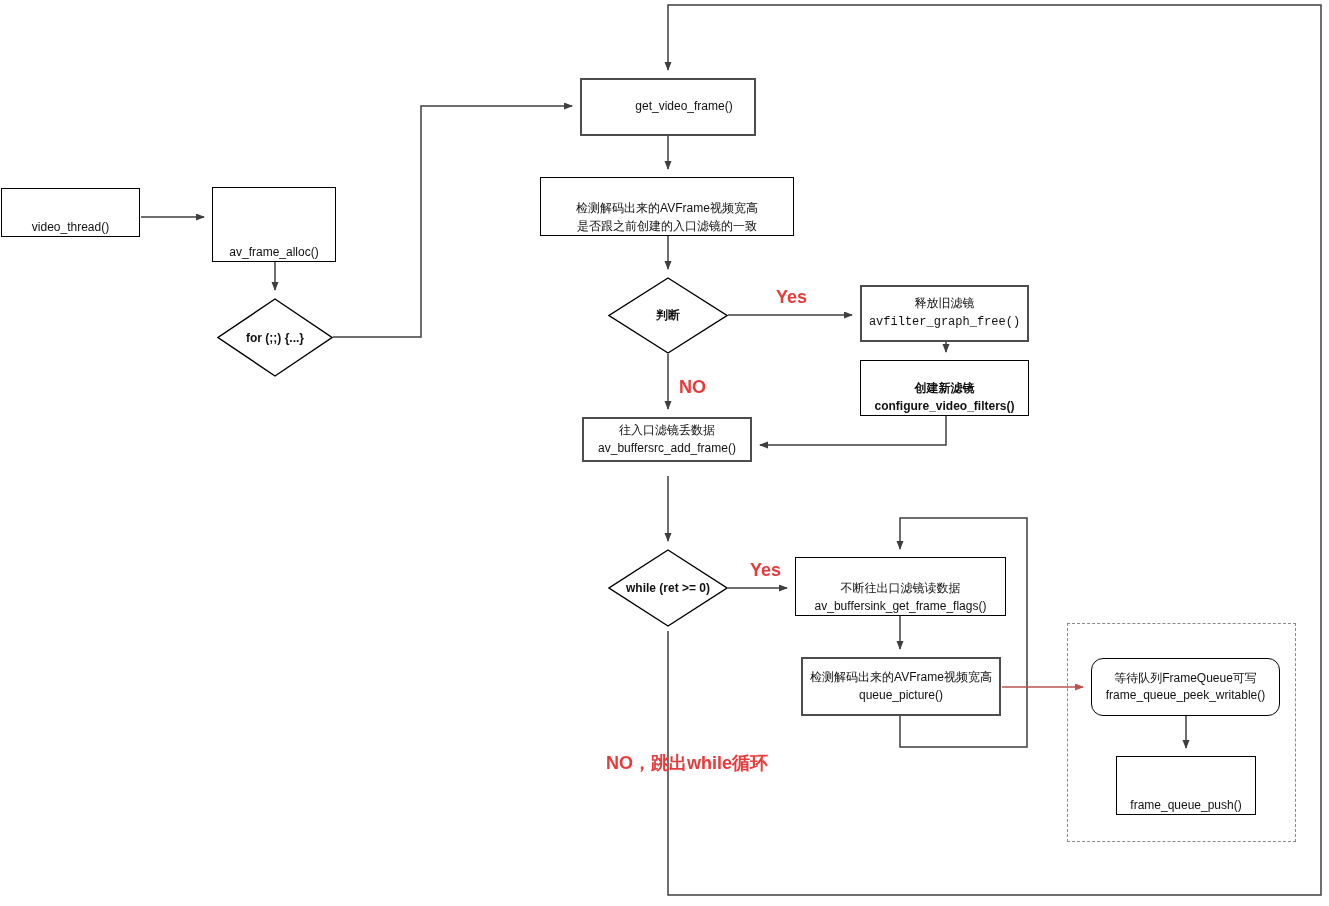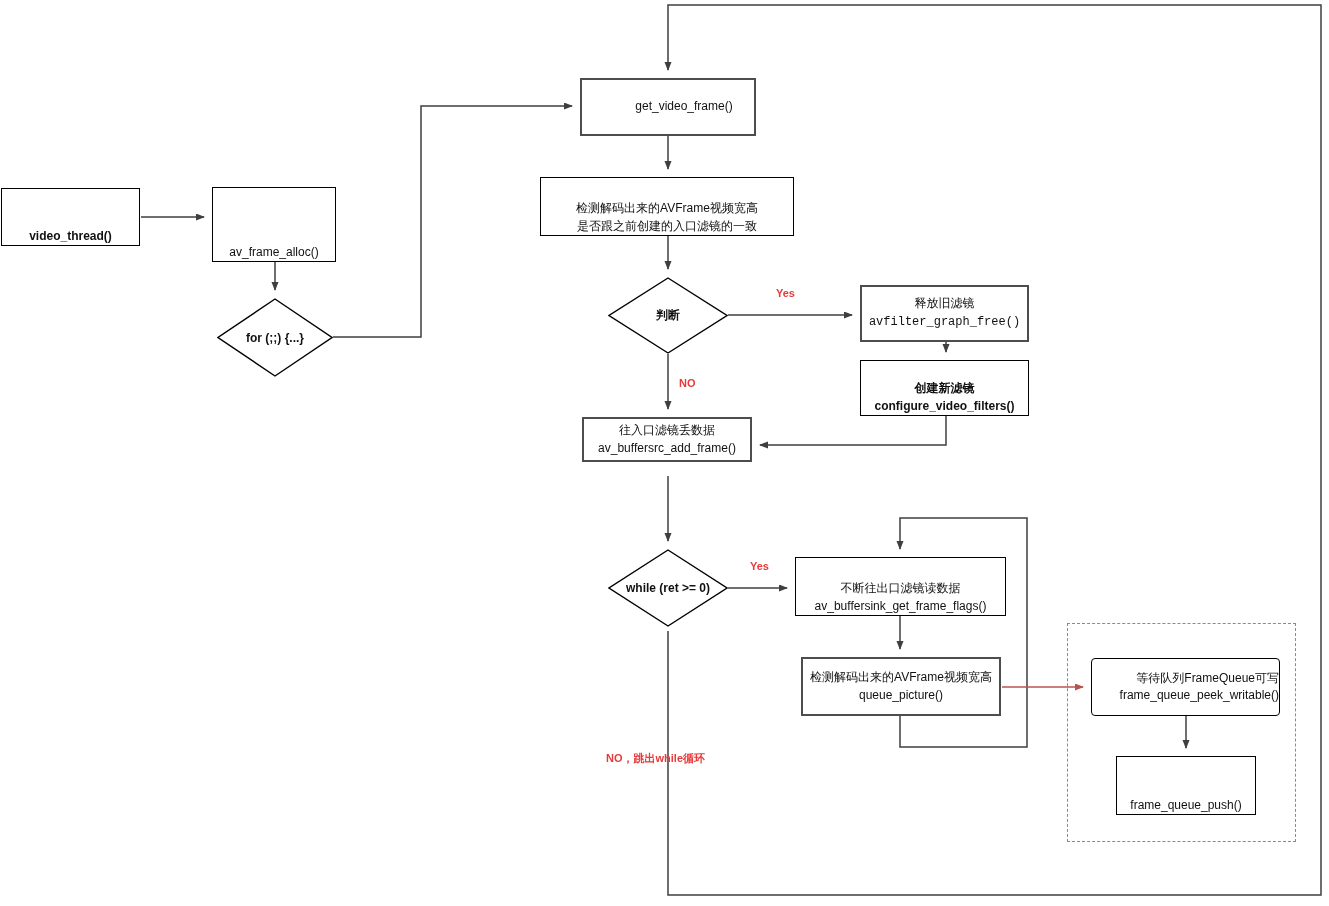--- a/index.html
+++ b/index.html
@@ -23,31 +23,31 @@
   .thick{border:2px solid var(--thick-border);}
   .ln{display:block;white-space:nowrap;}
   .diamond{position:absolute;z-index:2;}
   .diamond svg{position:absolute;left:0;top:0;width:100%;height:100%;}
   .diamond polygon{fill:#ffffff;stroke:var(--node-border);stroke-width:1.4;}
   .dlabel{
     position:absolute;left:0;top:0;width:100%;height:100%;
     display:flex;align-items:center;justify-content:center;
     font-size:12px;color:#111;white-space:nowrap;font-weight:bold;
   }
-  .rounded{border:1.6px solid var(--node-border);border-radius:4px;align-items:flex-end;}
+  .rounded{border:1.6px solid var(--node-border);border-radius:12px;}
   .dashed-group{
     position:absolute;border:1.3px dashed #8a8a8a;background:transparent;
     box-sizing:border-box;z-index:1;
   }
   .edge-label{
-    position:absolute;font-weight:bold;font-size:11px;
+    position:absolute;font-weight:bold;font-size:18px;
     color:var(--label-red);white-space:nowrap;z-index:3;
   }
   
-  #n-video {left:1px;   top:188px; width:139px; height:58px;font-weight:bold;}
+  #n-video {left:1px;   top:188px; width:139px; height:49px;}
   #n-alloc {left:212px; top:187px; width:124px; height:75px;}
   #n-get   {left:580px; top:78px;  width:176px; height:58px;padding-left:32px;}
   #n-check {left:540px; top:177px; width:254px; height:59px;}
   #n-free  {left:860px; top:285px; width:169px; height:57px;font-family:Liberation Mono, monospace;}
   #n-create{left:860px; top:360px; width:169px; height:56px;font-weight:bold;}
   #n-src   {left:582px; top:417px; width:170px; height:45px;}
   #n-sink  {left:795px; top:557px; width:211px; height:59px;}
   #n-queue {left:801px; top:657px; width:200px; height:59px;}
   #n-dashed{left:1067px;top:623px; width:229px; height:219px;}
   #n-peek  {left:1091px;top:658px; width:189px; height:58px;}

